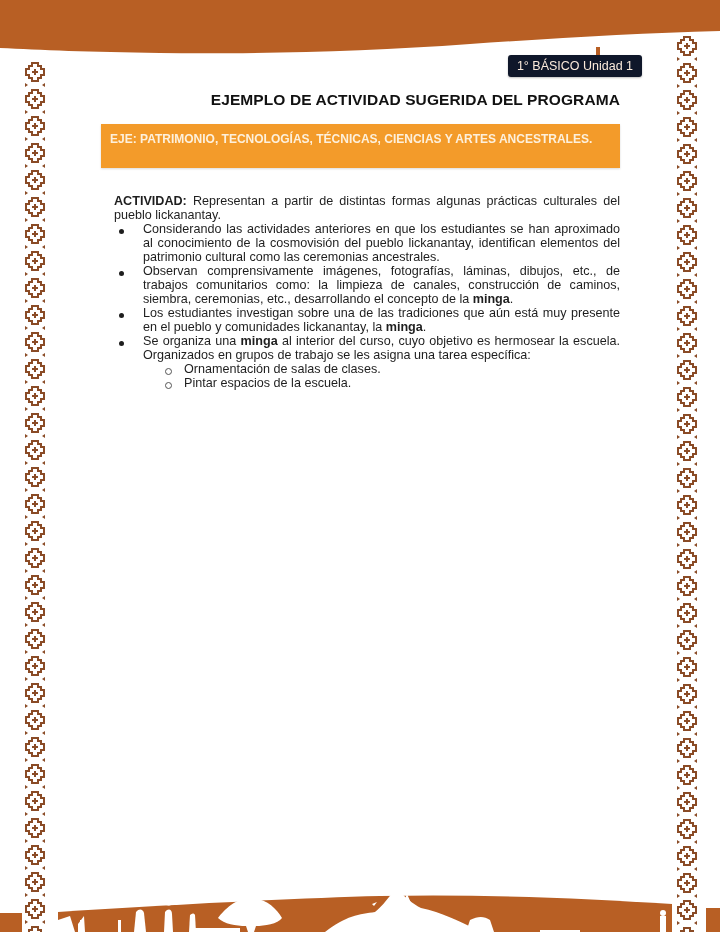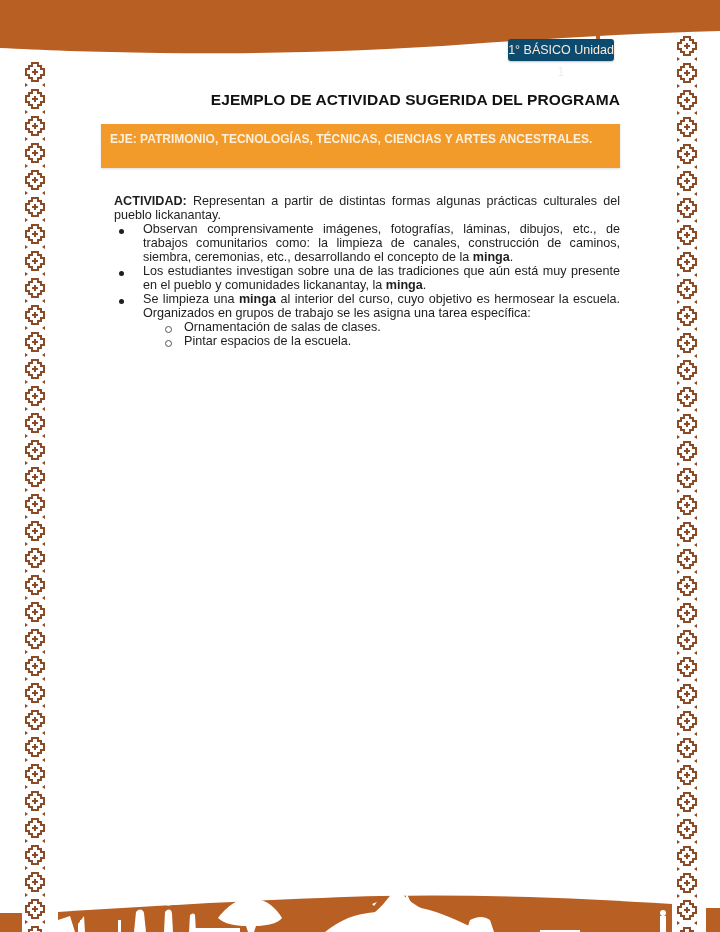--- a/index.html
+++ b/index.html
@@ -1,22 +1,22 @@
 <!DOCTYPE html>
 <html><head>
 <meta charset="utf-8">
 <style>
   * { margin: 0; padding: 0; box-sizing: border-box; }
   html, body { width: 720px; height: 932px; background: #ffffff; overflow: hidden; }
   body { position: relative; font-family: "Liberation Sans", "DejaVu Sans", sans-serif; color: #1a1a1a; }
 
   .top-banner { position: absolute; left: 0; top: 0; width: 720px; height: 60px; }
   .unit-tab {
-    position: absolute; left: 508px; top: 39px; width: 106px; height: 22px;
-    background: #0c4a6e; border-radius: 3px; color: #fbeadb;
+    position: absolute; left: 508px; top: 55px; width: 134px; height: 22px;
+    background: #0f172a; border-radius: 3px; color: #fbeadb;
     font-size: 12.5px; line-height: 22px; text-align: center;
     box-shadow: 0 1px 2px rgba(0,0,0,0.25);
   }
   .unit-tab::before {
     content: ""; position: absolute; left: 88px; top: -8px; width: 4px; height: 8px; background: #b85f24;
   }
 
   .border-col { position: absolute; width: 22px; overflow: hidden; }
   .border-left { left: 24px; top: 62px; height: 870px; }
   .border-right { left: 676px; top: 36px; height: 896px; }
@@ -87,23 +87,24 @@
 
 <div class="doc-title">EJEMPLO DE ACTIVIDAD SUGERIDA DEL PROGRAMA</div>
 
 <div class="axis-box">
   <div class="axis-text">EJE: PATRIMONIO, TECNOLOGÍAS, TÉCNICAS, CIENCIAS Y ARTES ANCESTRALES.</div>
 </div>
 
 <div class="content">
   <p class="activity"><b>ACTIVIDAD:</b><span> Representan a partir de distintas formas algunas prácticas culturales del pueblo lickanantay.</span></p>
   <ul class="bullets">
+    <li><span>Considerando las actividades anteriores en que los estudiantes se han aproximado al conocimiento de la cosmovisión del pueblo lickanantay, identifican elementos del patrimonio cultural como las ceremonias ancestrales.</span></li>
     <li><span>Observan comprensivamente imágenes, fotografías, láminas, dibujos, etc., de trabajos comunitarios como: la limpieza de canales, construcción de caminos, siembra, ceremonias, etc., desarrollando el concepto de la </span><span class="kw">minga</span><span>.</span></li>
     <li><span>Los estudiantes investigan sobre una de las tradiciones que aún está muy presente en el pueblo y comunidades lickanantay, la </span><span class="kw">minga</span><span>.</span></li>
-    <li><span>Se limpieza una </span><span class="kw">minga</span><span> al interior del curso, cuyo objetivo es hermosear la escuela. Organizados en grupos de trabajo se les asigna una tarea específica:</span>
+    <li><span>Se organiza una </span><span class="kw">minga</span><span> al interior del curso, cuyo objetivo es hermosear la escuela. Organizados en grupos de trabajo se les asigna una tarea específica:</span>
       <ul class="sub-bullets">
         <li>Ornamentación de salas de clases.</li>
         <li>Pintar espacios de la escuela.</li>
       </ul>
     </li>
   </ul>
 </div>
 
 <svg class="bottom-scene" viewBox="0 0 720 112" preserveAspectRatio="none">
   <path d="M0,93 H22 V112 H0 Z" fill="#b85f24"></path>

